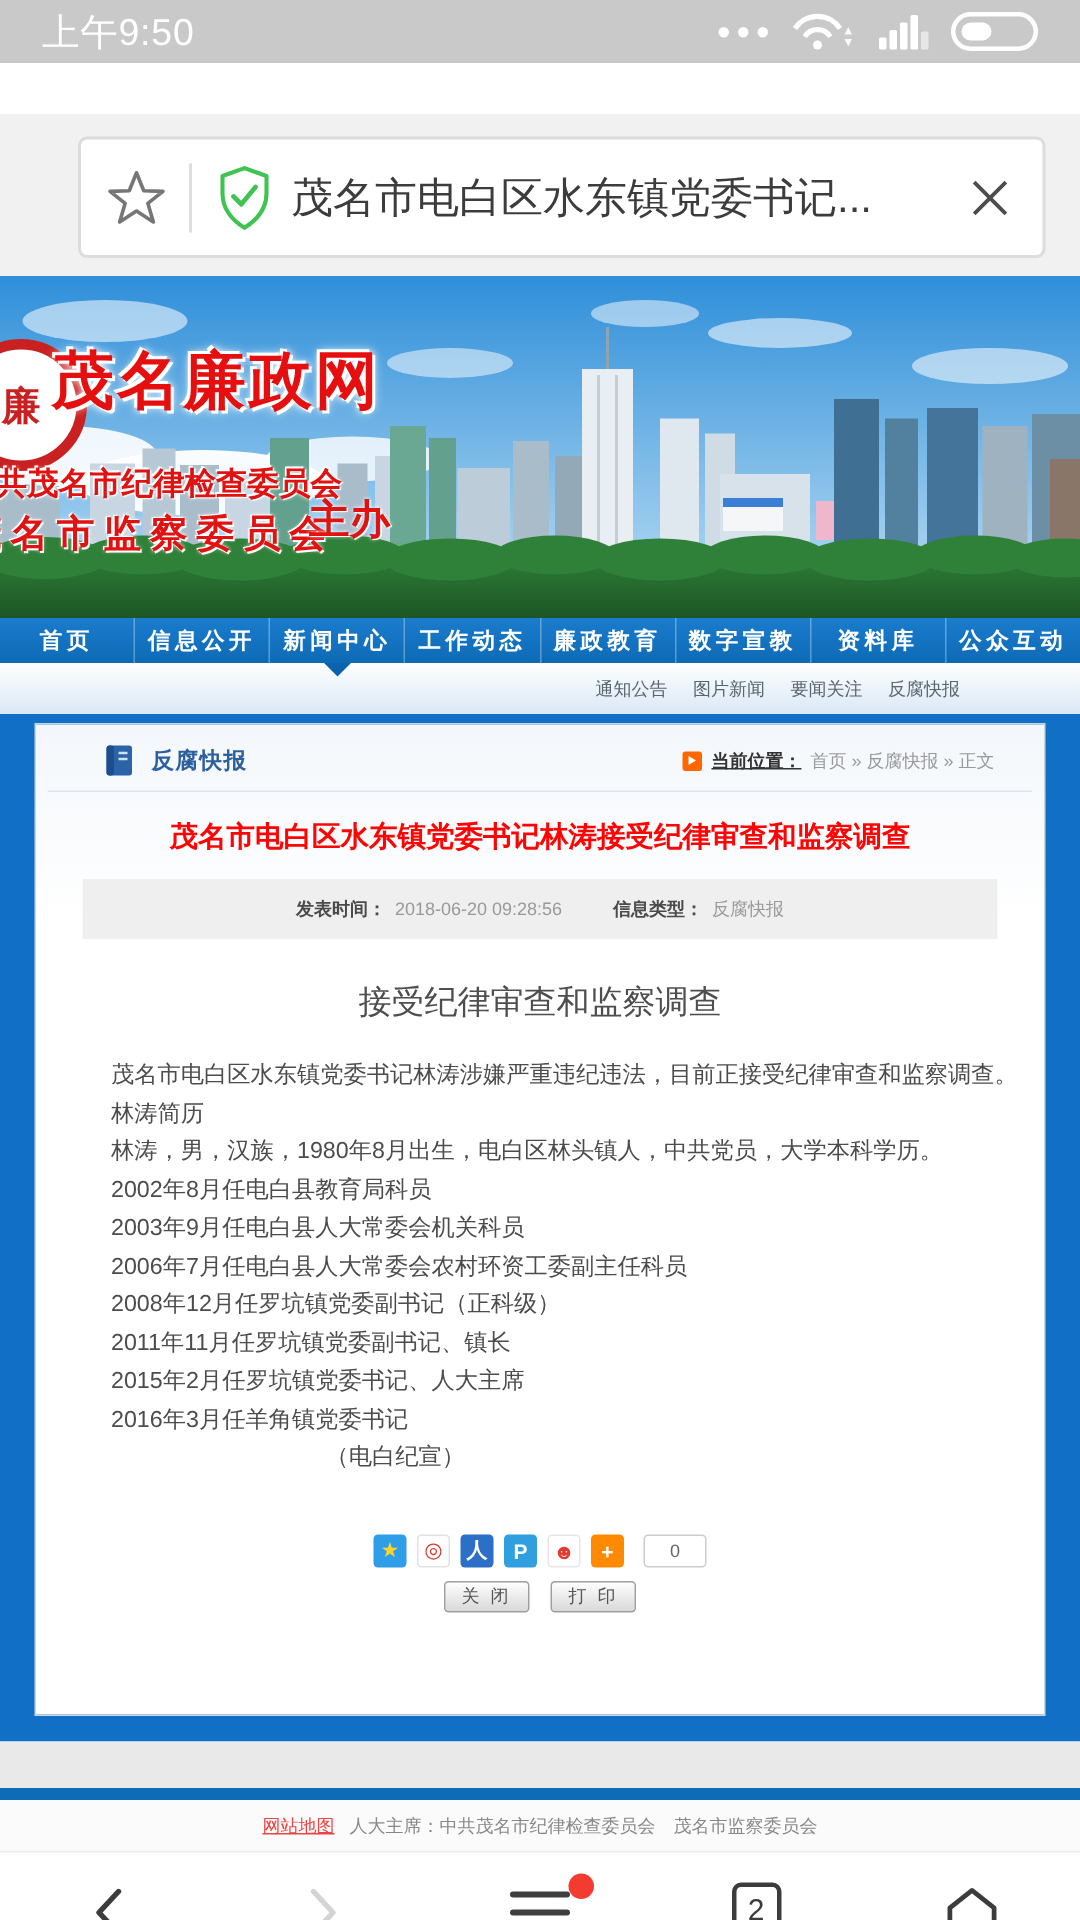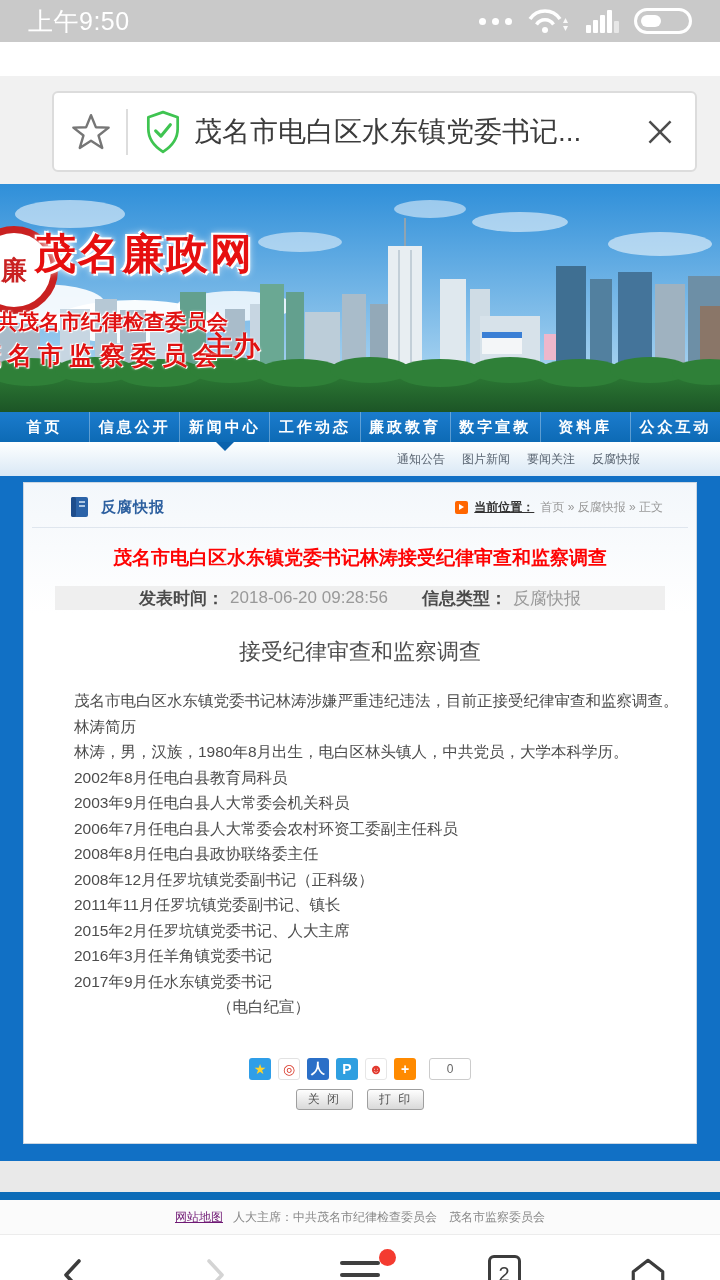--- a/index.html
+++ b/index.html
@@ -105,22 +105,22 @@
     border-left:5px solid #fff; border-top:3.5px solid transparent; border-bottom:3.5px solid transparent;
   }
   .crumb .lbl{ font-weight:bold; color:#333;text-decoration:underline; }
   .crumb .path{ color:#999; }
   .card-rule{ height:1px; background:#dfe6ee; margin:0 8px; }
   .red-title{
     margin-top:17px; text-align:center; font-size:19px; font-weight:bold; color:#fe0404;
     padding:0 46px;
   }
   .meta{
-    margin:15px 31px 0; background:#efefef; height:24px;
-    display:flex; align-items:center; justify-content:center; font-size:17px; gap:6px;
+    margin:15px 31px 0; background:#efefef; height:40px;
+    display:flex; align-items:center; justify-content:center; font-size:12px; gap:6px;
   }
   .meta .lab{ color:#4a4a4a; font-weight:bold; }
   .meta .val{ color:#999; }
   .meta .gap{ width:22px; }
   .heading{
     margin-top:24px; text-align:center; font-size:22px; font-weight:400;
     color:#4e4e4e; line-height:35px;
   }
   .bodytext{ margin-top:19px; padding-left:50px; padding-right:22px; }
   .bodytext p{ font-size:15.5px; color:#4c4c4c; line-height:25.5px; white-space:nowrap; }
@@ -148,21 +148,21 @@
     background:linear-gradient(180deg,#fefefe,#d9d9d9);
     border:1px solid #9f9f9f; border-radius:3px; height:21px; padding:0 11px; cursor:pointer;text-align:right;
   }
   
   .band-gray{ height:31px; background:#e9e9e9; }
   .band-blue{ height:8px; background:#0c6cb8; }
   .sitefooter{
     height:34px; background:#fbfbfb; font-size:12px; text-align:center; padding-top:9px;
     color:#888; white-space:nowrap; overflow:hidden;
   }
-  .sitefooter .map{ color:#701a75; text-decoration:underline; cursor:pointer; margin-right:10px; }
+  .sitefooter .map{ color:#ef4444; text-decoration:underline; cursor:pointer; margin-right:10px; }
   
   .bottombar{
     height:80px; background:#fff; border-top:1px solid #ececec;
     display:flex; align-items:center;
   }
   .bb-slot{ flex:1; display:flex; align-items:center; justify-content:center; height:100%; cursor:pointer; }
   .bb-menu{ position:relative; display:flex; flex-direction:column; gap:8px; }
   .bb-menu i{ display:block; width:40px; height:4px; background:#3f3f3f; border-radius:2px; }
   .bb-dot{
     position:absolute; top:-12px; right:-16px; width:17px; height:17px;
@@ -353,26 +353,24 @@
         <div>接受纪律审查和监察调查</div>
       </div>
 
       <div class="bodytext">
         <p>茂名市电白区水东镇党委书记林涛涉嫌严重违纪违法，目前正接受纪律审查和监察调查。</p>
         <p>林涛简历</p>
         <p>林涛，男，汉族，1980年8月出生，电白区林头镇人，中共党员，大学本科学历。</p>
         <p>2002年8月任电白县教育局科员</p>
         <p>2003年9月任电白县人大常委会机关科员</p>
         <p>2006年7月任电白县人大常委会农村环资工委副主任科员</p>
-        <p>2008年8月任电白县政协联络委主任</p>
         <p>2008年12月任罗坑镇党委副书记（正科级）</p>
         <p>2011年11月任罗坑镇党委副书记、镇长</p>
         <p>2015年2月任罗坑镇党委书记、人大主席</p>
         <p>2016年3月任羊角镇党委书记</p>
-        <p>2017年9月任水东镇党委书记</p>
         <p class="signature">（电白纪宣）</p>
       </div>
 
       <div class="share">
         <span class="si si-qzone">★</span>
         <span class="si si-weibo">◎</span>
         <span class="si si-renren">人</span>
         <span class="si si-tieba">P</span>
         <span class="si si-tqq">☻</span>
         <span class="si si-more">+</span>

